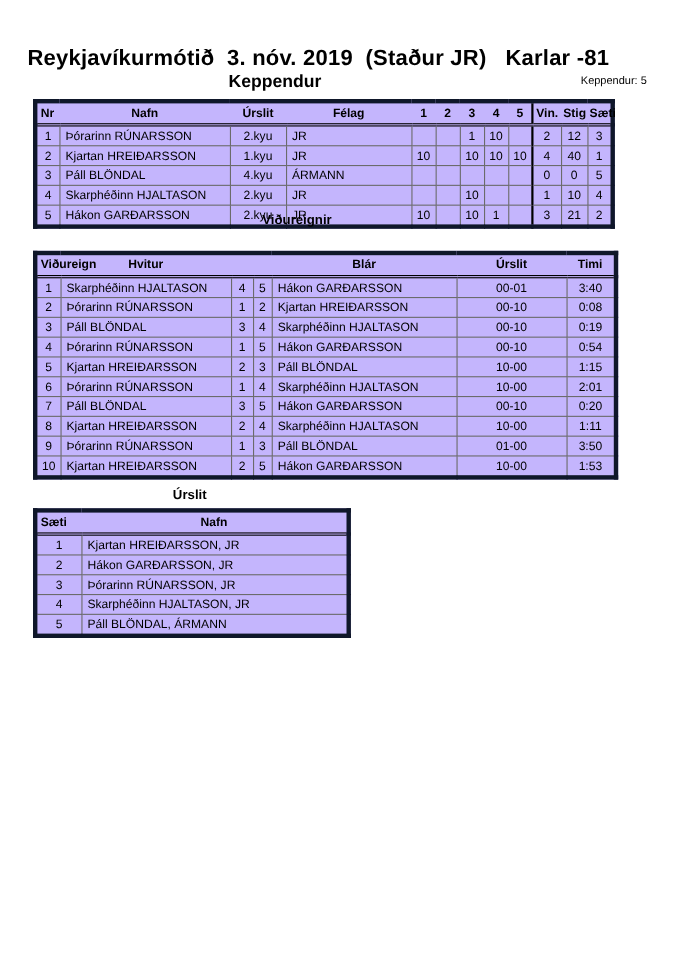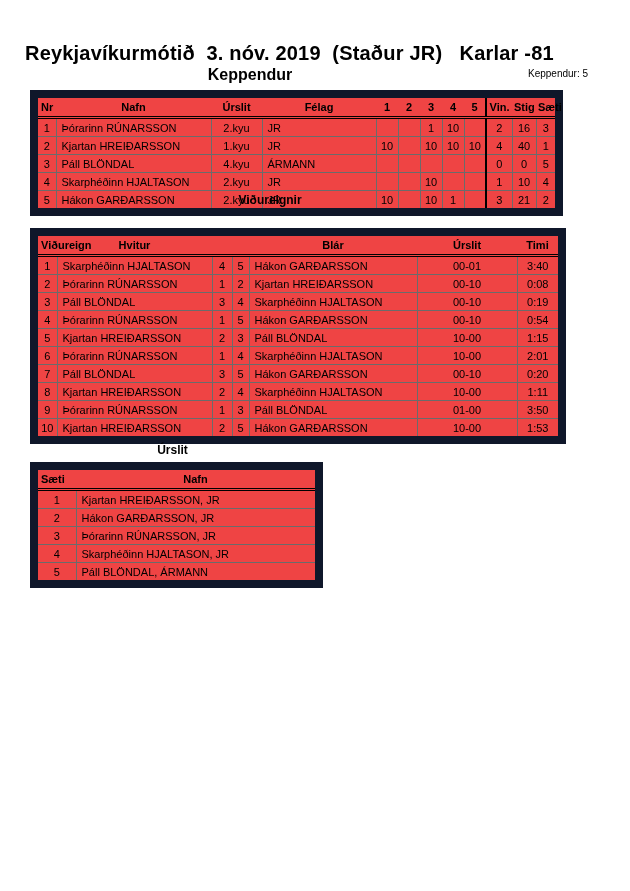--- a/index.html
+++ b/index.html
@@ -8,21 +8,21 @@
   .title{position:absolute;top:42px;left:25px;width:520px;text-align:center;
          font-size:20px;font-weight:bold;white-space:pre;letter-spacing:.2px;}
   .h-kepp{position:absolute;top:66px;left:30px;width:440px;text-align:center;
           font-size:16px;font-weight:bold;}
   .count{position:absolute;top:68px;left:528px;width:80px;text-align:left;font-size:10px;}
   .h-vid{position:absolute;top:193px;left:30px;width:480px;text-align:center;
          font-size:12px;font-weight:bold;}
   .h-urs{position:absolute;top:443px;left:30px;width:285px;text-align:center;
          font-size:12px;font-weight:bold;}
   table{position:absolute;border-collapse:collapse;table-layout:fixed;
-        background:#ef4444;font-size:11px;border:8px solid #0f172a;}
+        background:#c4b5fd;font-size:11px;border:4px solid #0f172a;}
   .t1{top:90px;left:30px;width:525px;}
   .t2{top:228px;left:30px;width:528px;}
   .t3{top:462px;left:30px;width:285px;}
   th{font-weight:bold;border:none;border-bottom:3px double #000;height:18px;
      padding:0 2px;text-align:center;white-space:nowrap;overflow:visible;vertical-align:middle;}
   td{border:1px solid #6b6b6b;height:17px;padding:0 2px;text-align:center;
      white-space:nowrap;overflow:hidden;vertical-align:middle;}
   .l{text-align:left;padding-left:5px;}
   th.l{padding-left:3px;}
   .bl2{border-left:2px solid #000 !important;}
@@ -72,21 +72,21 @@
         <td>1</td>
         <td class="l">Þórarinn RÚNARSSON</td>
         <td>2.kyu</td>
         <td class="l">JR</td>
         <td></td>
         <td></td>
         <td>1</td>
         <td>10</td>
         <td></td>
         <td class="bl2">2</td>
-        <td>16</td>
+        <td>12</td>
         <td>3</td>
       </tr>
       <tr>
         <td>2</td>
         <td class="l">Kjartan HREIÐARSSON</td>
         <td>1.kyu</td>
         <td class="l">JR</td>
         <td>10</td>
         <td></td>
         <td>10</td>

